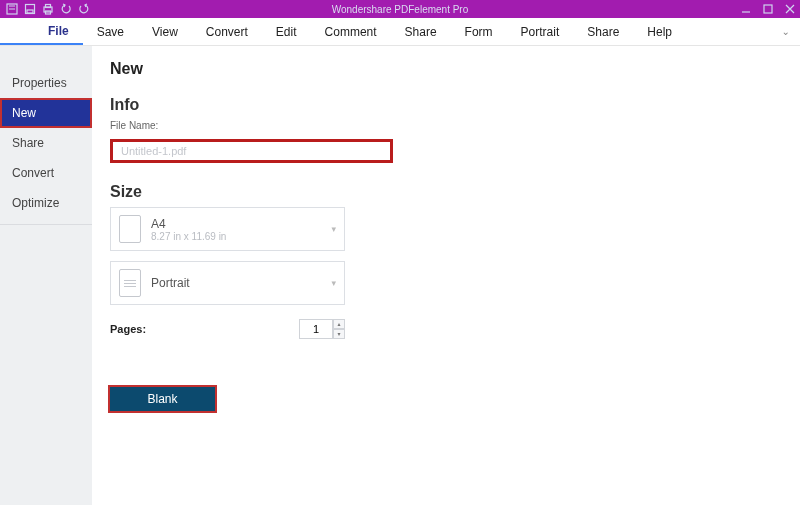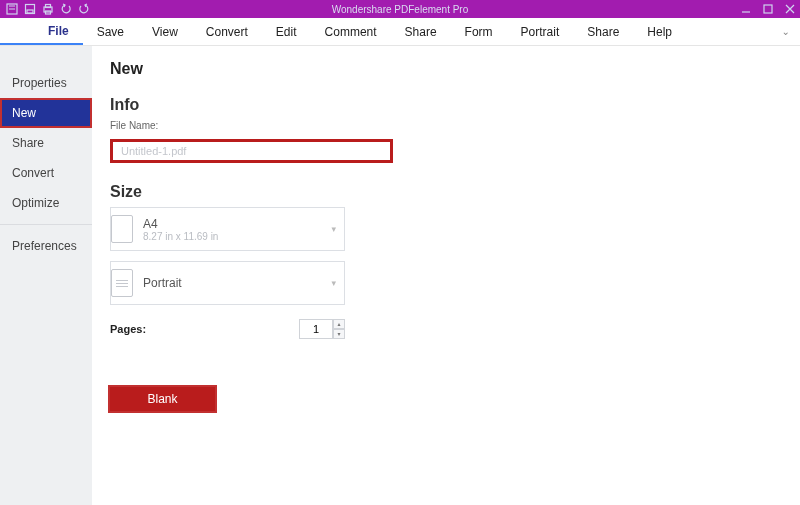--- a/index.html
+++ b/index.html
@@ -39,21 +39,21 @@
   .field-label { font-size: 10px; color: #666; margin-bottom: 8px; }
 
   .text-input {
     width: 283px; height: 24px; border: 3px solid #b91c1c; font-size: 11px;
     padding: 0 8px; color: #333;
   }
   .text-input::placeholder { color: #c3c6cc; }
 
   .drop {
     width: 235px; height: 44px; border: 1px solid #dcdfe4; display: flex;
-    align-items: center; padding: 0 0; position: relative; margin-bottom: 10px;
+    align-items: center; padding: 0 8px; position: relative; margin-bottom: 10px;
     background: #fff;
   }
   .drop .doc-icon {
     width: 22px; height: 28px; border: 1px solid #c5c8ce; border-radius: 2px;
     margin-right: 10px; position: relative; display:flex; align-items:center; justify-content:center;
   }
   .drop .doc-icon .lines { width: 12px; }
   .drop .doc-icon .lines .l { height: 1px; background: #c5c8ce; margin: 2px 0; }
   .drop .texts { display: flex; flex-direction: column; }
   .drop .primary { font-size: 12px; color: #555; }
@@ -64,21 +64,21 @@
   .pages-row .plabel { font-size: 11px; font-weight: 600; }
   .spin { display: flex; align-items: stretch; }
   .spin input { width: 34px; height: 20px; border: 1px solid #d0d3d8; font-size: 11px; text-align: center; }
   .spin .btns { display: flex; flex-direction: column; }
   .spin .btns button {
     width: 12px; height: 10px; border: 1px solid #d0d3d8; background: #f5f6f8;
     font-size: 6px; line-height: 6px; padding: 0; color: #777; cursor: pointer;
   }
 
   .blank-btn {
-    margin-top: 48px; width: 105px; height: 24px; background: #b91c1c; color: #fff;
+    margin-top: 48px; width: 105px; height: 24px; background: #0c4a6e; color: #fff;
     border: none; font-size: 12px; outline: 2px solid #c23030; outline-offset: 0;
     cursor: pointer;
   }
 </style>
 </head>
 <body>
 
 <div class="titlebar">
   <div class="left">
     <span class="tb-icon">
@@ -149,21 +149,20 @@
 </div>
 
 <div class="body">
   <div class="sidebar">
     <div class="side-item">Properties</div>
     <div class="side-item active">New</div>
     <div class="side-item">Share</div>
     <div class="side-item">Convert</div>
     <div class="side-item">Optimize</div>
     <div class="divider"></div>
-    <div class="side-item">Preferences</div>
   </div>
 
   <div class="main">
     <h1>New</h1>
 
     <div class="section-label">Info</div>
     <div class="field-label">File Name:</div>
     <input class="text-input" placeholder="Untitled-1.pdf" style="">
 
     <div style="height:20px"></div>

